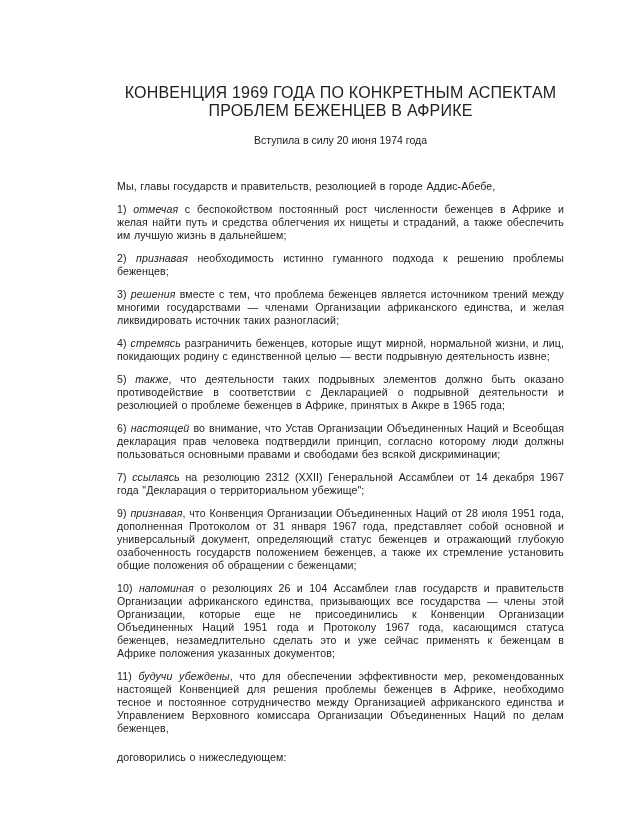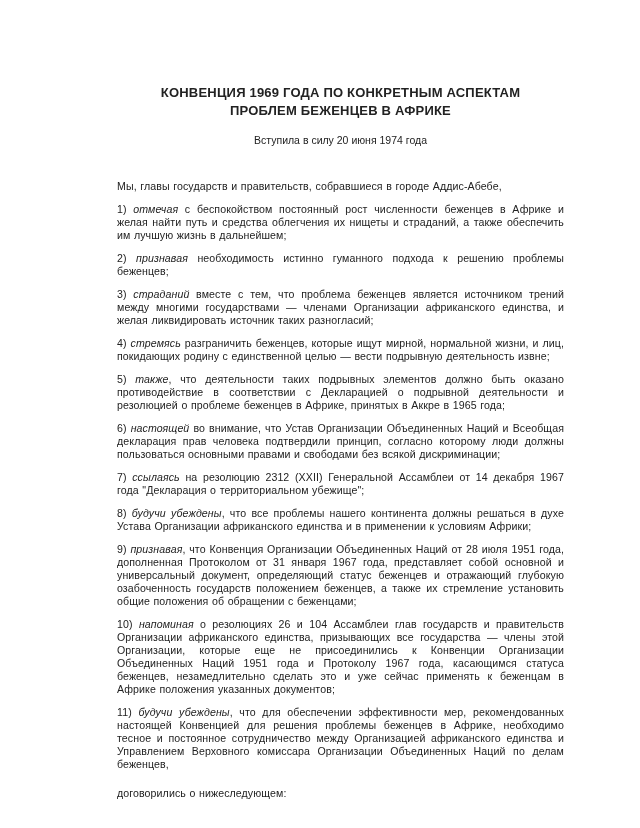--- a/index.html
+++ b/index.html
@@ -16,22 +16,22 @@
     -webkit-font-smoothing: antialiased;
   }
   .page {
     box-sizing: border-box;
     width: 640px;
     height: 828px;
     padding: 84px 76px 20px 117px;
     background: #ffffff;
   }
   .doc-title {
-    font-size: 13px;
-    font-weight: bold;
+    font-size: 16px;
+    font-weight: normal;
     line-height: 18px;
     text-align: center;
     letter-spacing: 0.2px;
     margin: 0 0 14px 0;
   }
   .doc-subtitle {
     font-size: 10.5px;
     text-align: center;
     line-height: 13px;
     margin: 0 0 33px 0;
@@ -64,38 +64,37 @@
 <div class="page">
 
   <div class="doc-title">
     <div>КОНВЕНЦИЯ 1969 ГОДА ПО КОНКРЕТНЫМ АСПЕКТАМ</div>
     <div>ПРОБЛЕМ БЕЖЕНЦЕВ В АФРИКЕ</div>
   </div>
 
   <p class="doc-subtitle">Вступила в силу 20 июня 1974 года</p>
 
 
-  <p class="para">Мы, главы государств и правительств, собравшиеся в городе Аддис-Абебе,</p>
+  <p class="para">Мы, главы государств и правительств, резолюцией в городе Аддис-Абебе,</p>
 
   <div>
   <p class="para"><span>1) </span><span class="lead">отмечая</span><span> с беспокойством постоянный рост численности беженцев в Африке и желая найти путь и средства облегчения их нищеты и страданий, а также обеспечить им лучшую жизнь в дальнейшем;</span></p>
 
   <p class="para"><span>2) </span><span class="lead">признавая</span><span> необходимость истинно гуманного подхода к решению проблемы беженцев;</span></p>
 
-  <p class="para"><span>3) </span><span class="lead">страданий</span><span> вместе с тем, что проблема беженцев является источником трений между многими государствами — членами Организации африканского единства, и желая ликвидировать источник таких разногласий;</span></p>
+  <p class="para"><span>3) </span><span class="lead">решения</span><span> вместе с тем, что проблема беженцев является источником трений между многими государствами — членами Организации африканского единства, и желая ликвидировать источник таких разногласий;</span></p>
 
   <p class="para"><span>4) </span><span class="lead">стремясь</span><span> разграничить беженцев, которые ищут мирной, нормальной жизни, и лиц, покидающих родину с единственной целью — вести подрывную деятельность извне;</span></p>
 
   <p class="para"><span>5) </span><span class="lead">также</span><span>, что деятельности таких подрывных элементов должно быть оказано противодействие в соответствии с Декларацией о подрывной деятельности и резолюцией о проблеме беженцев в Африке, принятых в Аккре в 1965 года;</span></p>
 
   <p class="para"><span>6) </span><span class="lead">настоящей</span><span> во внимание, что Устав Организации Объединенных Наций и Всеобщая декларация прав человека подтвердили принцип, согласно которому люди должны пользоваться основными правами и свободами без всякой дискриминации;</span></p>
 
   <p class="para"><span>7) </span><span class="lead">ссылаясь</span><span> на резолюцию 2312 (XXII) Генеральной Ассамблеи от 14 декабря 1967 года "Декларация о территориальном убежище";</span></p>
 
-  <p class="para"><span>8) </span><span class="lead">будучи убеждены</span><span>, что все проблемы нашего континента должны решаться в духе Устава Организации африканского единства и в применении к условиям Африки;</span></p>
 
   <p class="para"><span>9) </span><span class="lead">признавая</span><span>, что Конвенция Организации Объединенных Наций от 28 июля 1951 года, дополненная Протоколом от 31 января 1967 года, представляет собой основной и универсальный документ, определяющий статус беженцев и отражающий глубокую озабоченность государств положением беженцев, а также их стремление установить общие положения об обращении с беженцами;</span></p>
 
   <p class="para"><span>10) </span><span class="lead">напоминая</span><span> о резолюциях 26 и 104 Ассамблеи глав государств и правительств Организации африканского единства, призывающих все государства — члены этой Организации, которые еще не присоединились к Конвенции Организации Объединенных Наций 1951 года и Протоколу 1967 года, касающимся статуса беженцев, незамедлительно сделать это и уже сейчас применять к беженцам в Африке положения указанных документов;</span></p>
 
   <p class="para"><span>11) </span><span class="lead">будучи убеждены</span><span>, что для обеспечении эффективности мер, рекомендованных настоящей Конвенцией для решения проблемы беженцев в Африке, необходимо тесное и постоянное сотрудничество между Организацией африканского единства и Управлением Верховного комиссара Организации Объединенных Наций по делам беженцев,</span></p>
 </div>
 
   <p class="para closing">договорились о нижеследующем:</p>
 

